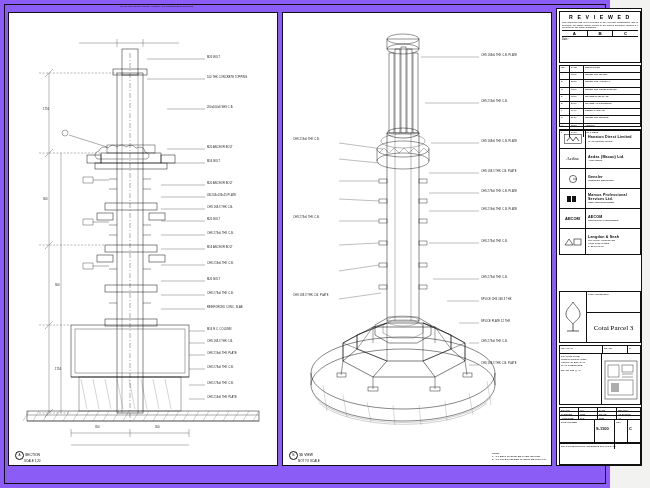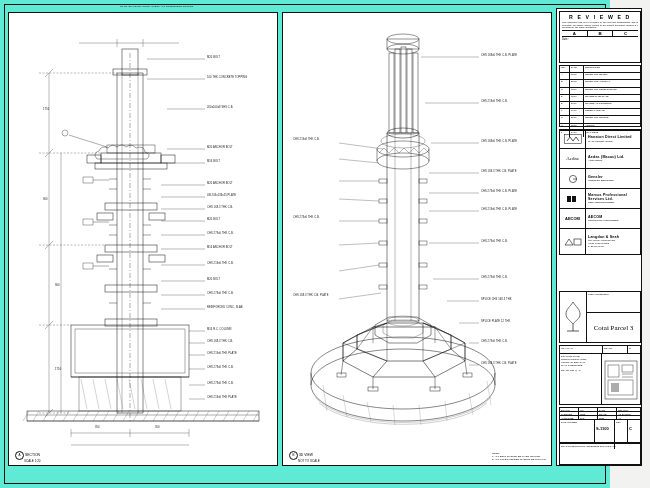--- a/index.html
+++ b/index.html
@@ -1,17 +1,17 @@
 <!DOCTYPE html>
 <html><head>
 <meta charset="utf-8">
 <style>
   html,body{margin:0;padding:0;background:#f2f2f0;}
   body{width:650px;height:488px;overflow:hidden;font-family:"Liberation Sans",sans-serif;}
-  .sheet{position:relative;width:610px;height:488px;background:#5eead4;box-sizing:border-box;}
+  .sheet{position:relative;width:610px;height:488px;background:#8b5cf6;box-sizing:border-box;}
   .frame{position:absolute;left:4px;top:4px;right:4px;bottom:4px;border:1px solid #111;}
   .panel{position:absolute;border:1px solid #111;background:#fff;box-sizing:border-box;}
 
   
   #p-left{left:8px;top:12px;width:270px;height:454px;}
   #p-mid{left:282px;top:12px;width:270px;height:454px;}
   #p-right{left:556px;top:8px;width:86px;height:458px;}
 
   .tiny{font-size:2.6px;line-height:1.1;color:#111;letter-spacing:0.1px;}
   .tiny2{font-size:3px;line-height:1.15;color:#111;}

